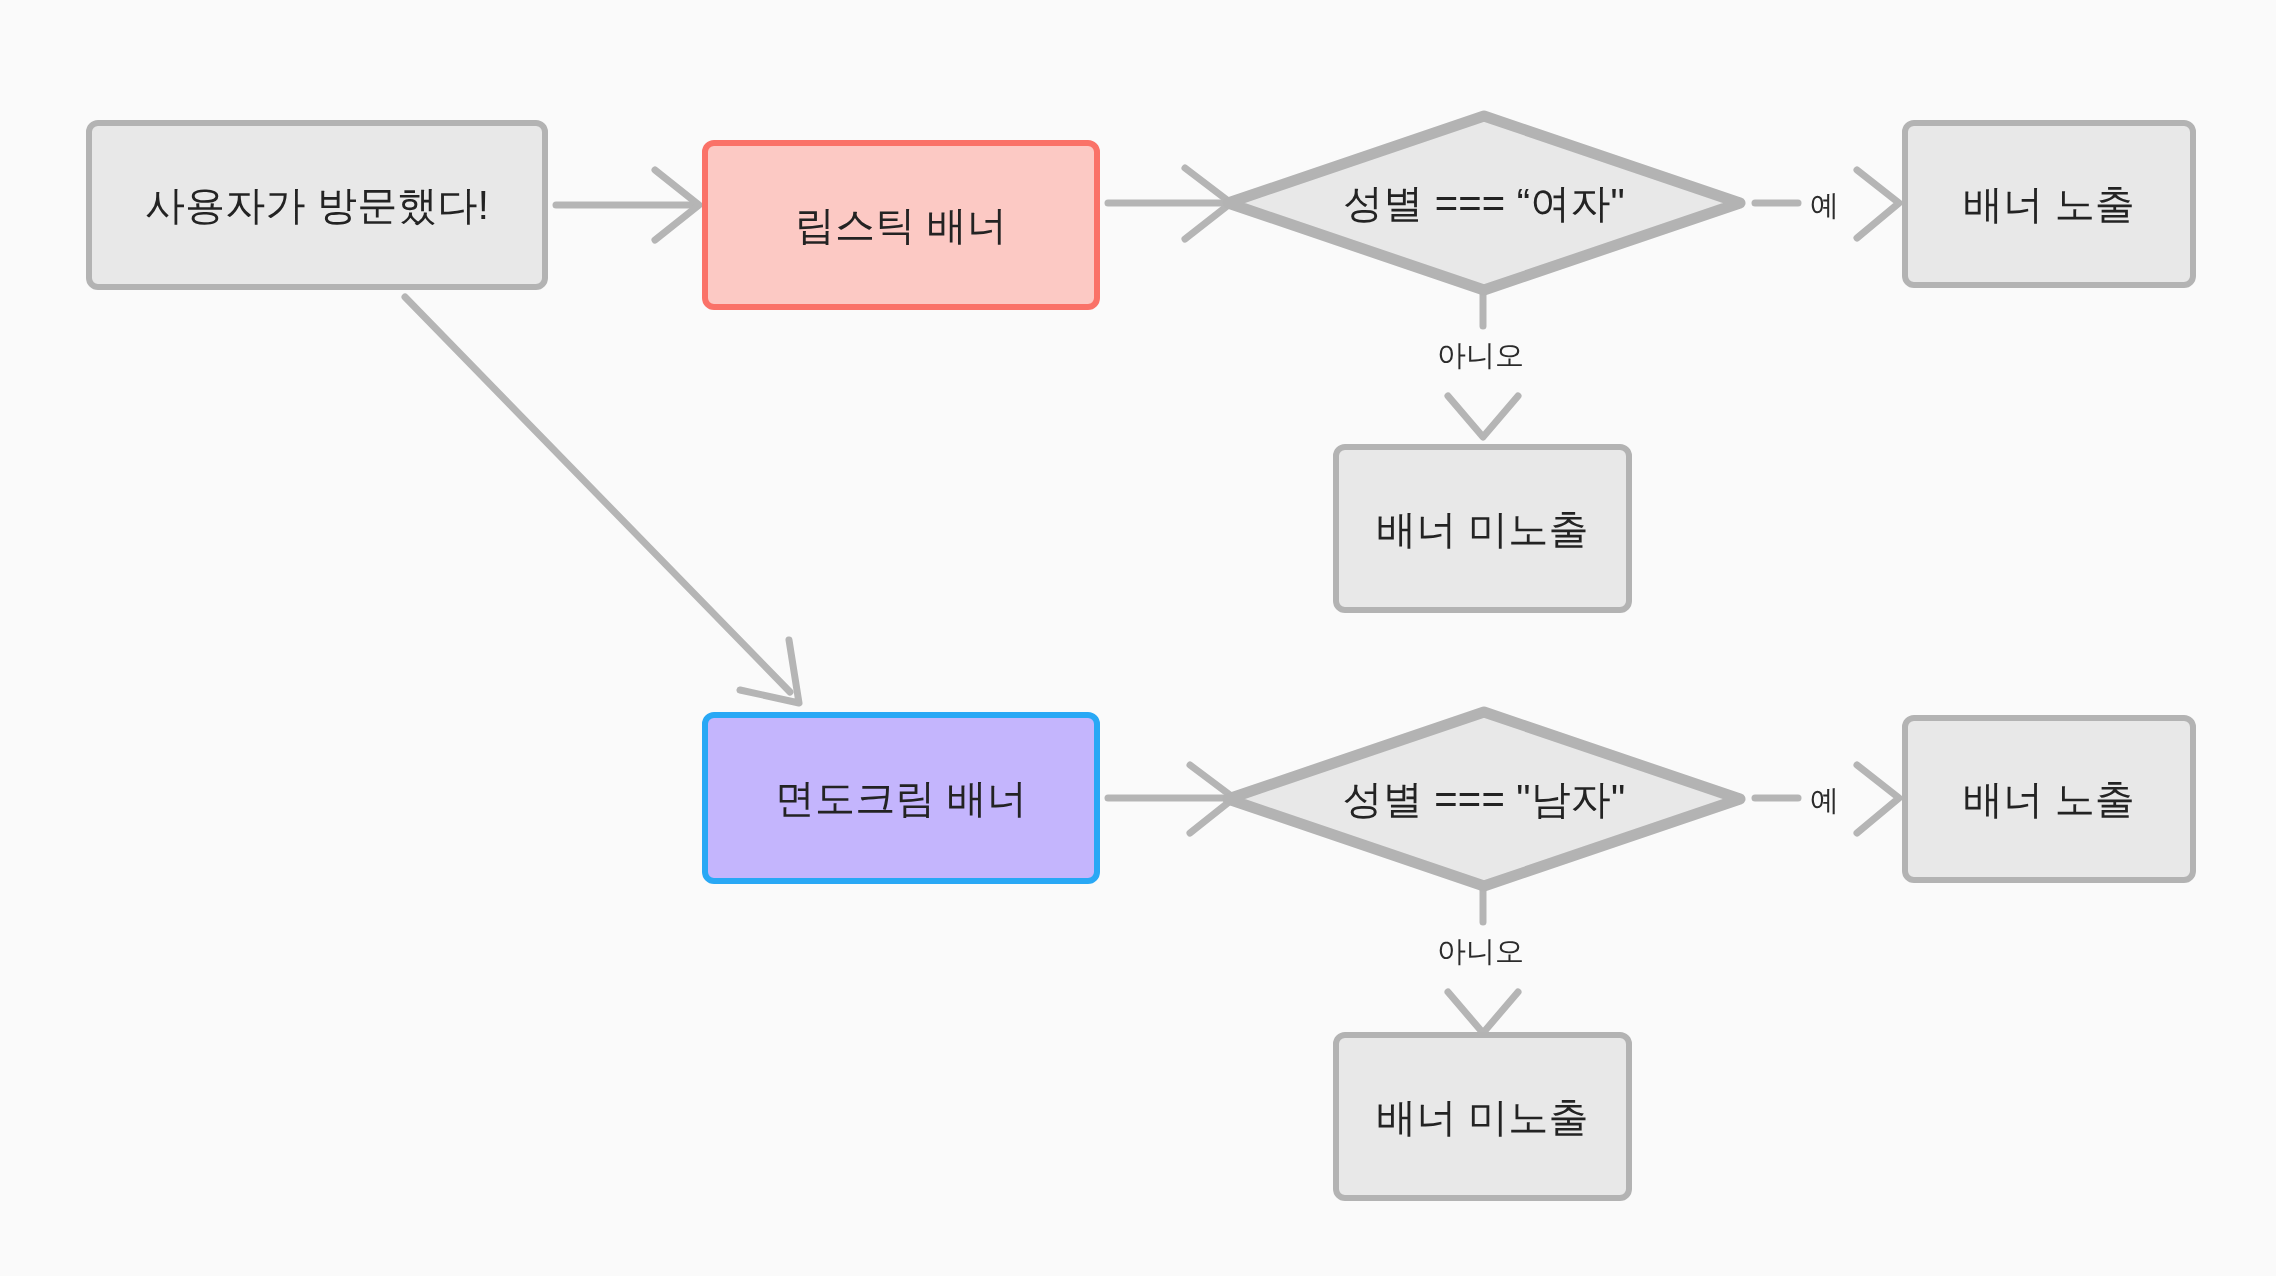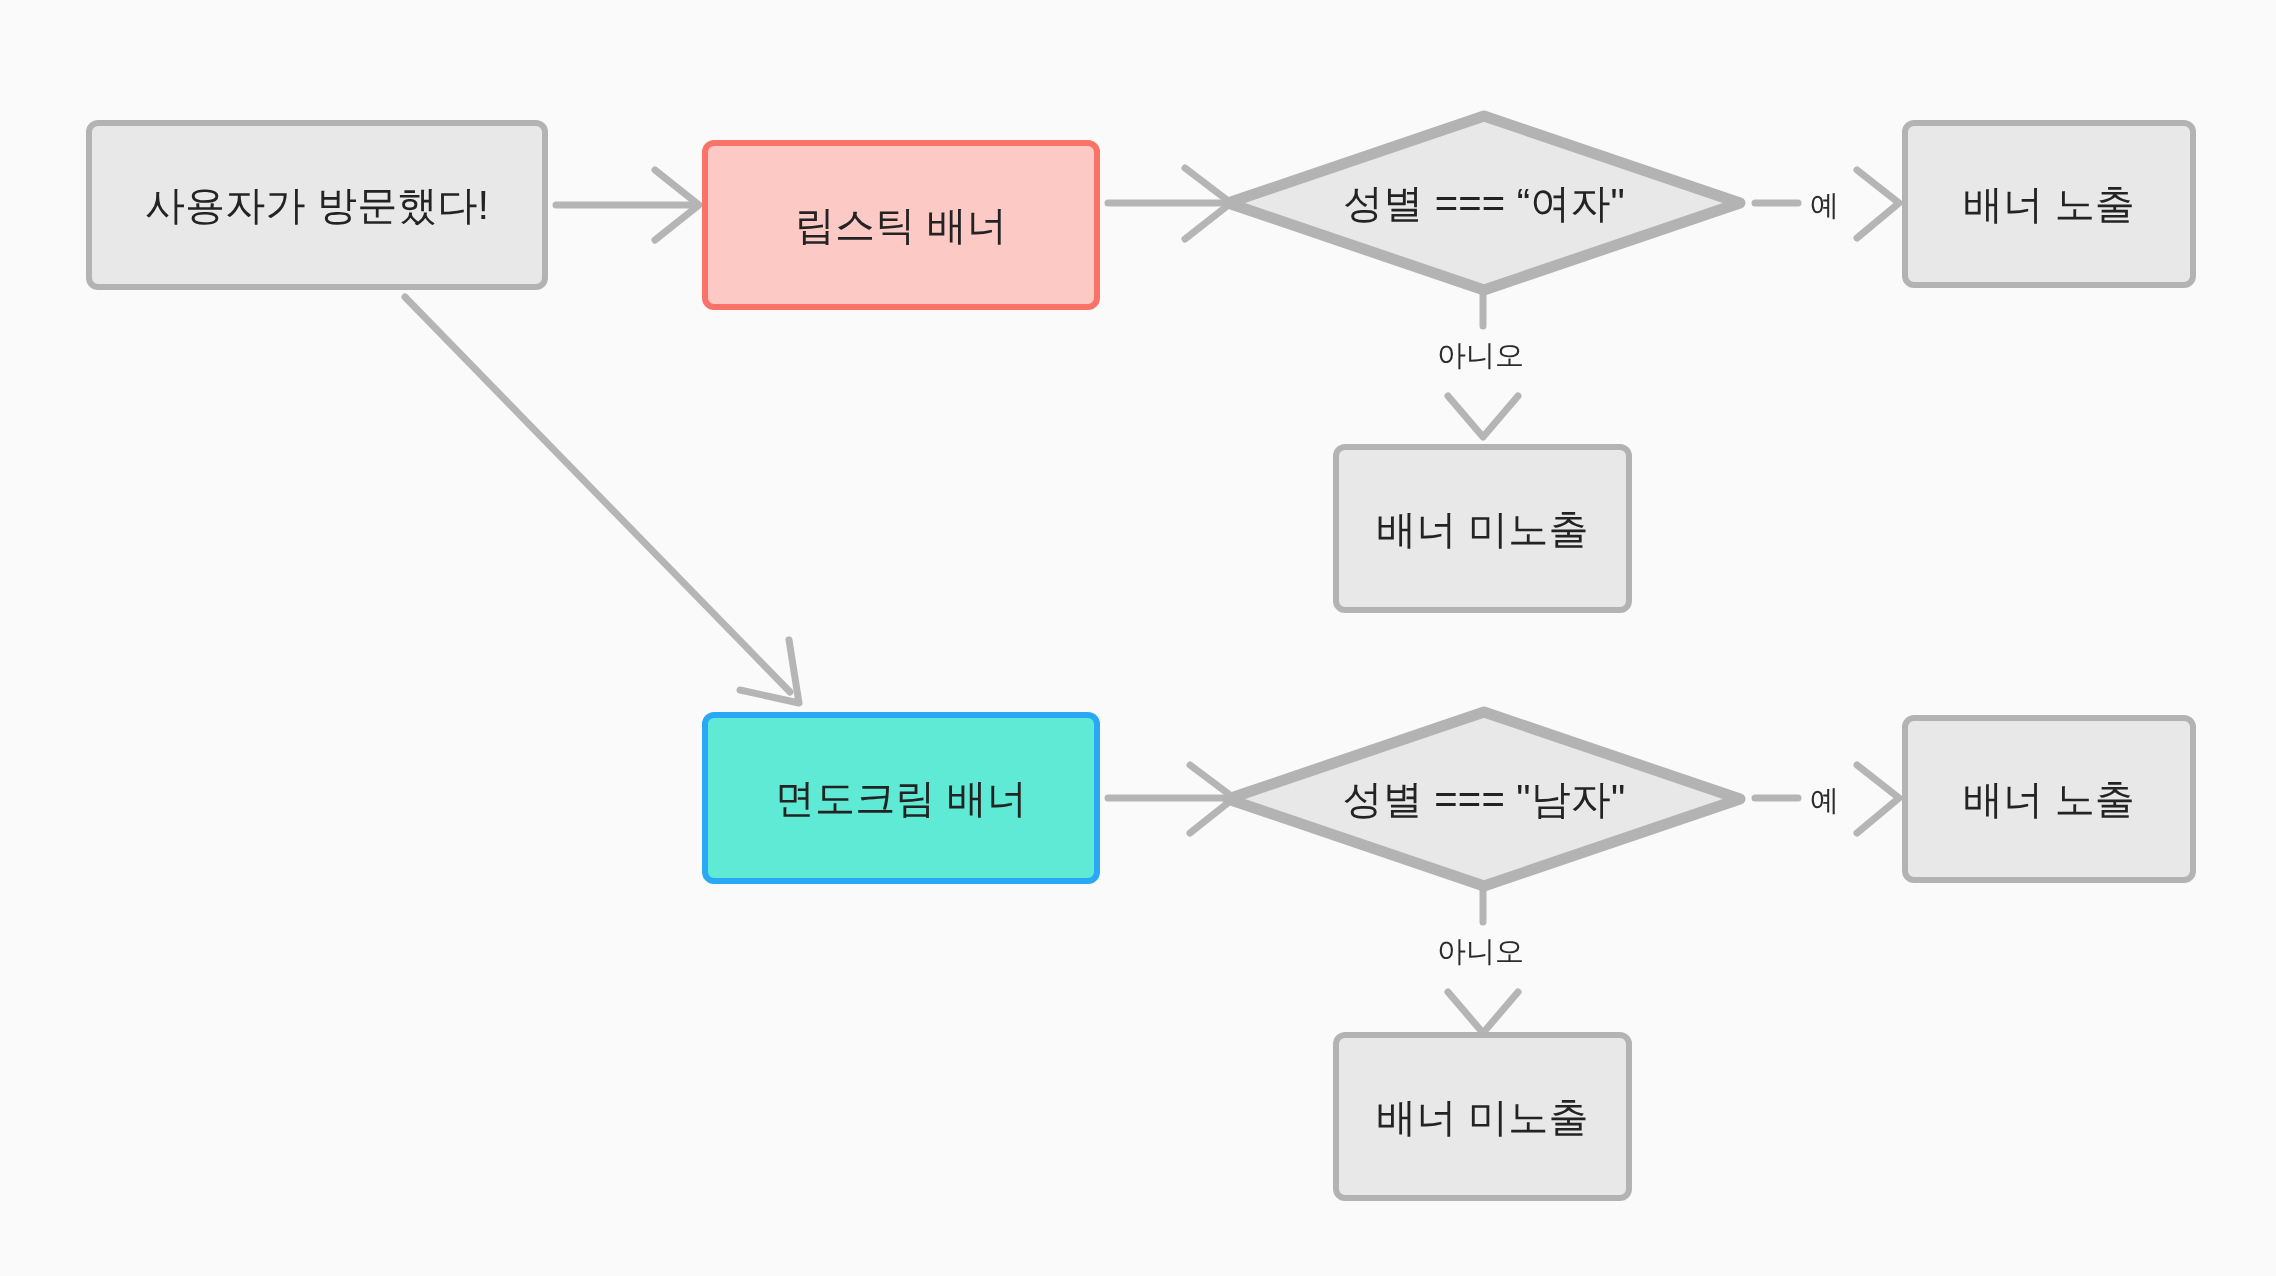--- a/index.html
+++ b/index.html
@@ -37,21 +37,21 @@
     border-radius: 12px;
     border: 6px solid #b3b3b3;
     background: #e8e8e8;
   }
   .node.rect.accent-red {
     border-color: #fa7268;
     background: #fcc9c4;
   }
   .node.rect.accent-blue {
     border-color: #29a8f5;
-    background: #5eead4;
+    background: #c4b5fd;
   }
   .node.diamond {
     background: transparent;
     border: none;
   }
   .diamond-shape {
     position: absolute;
     inset: 0;
     z-index: 1;
   }

